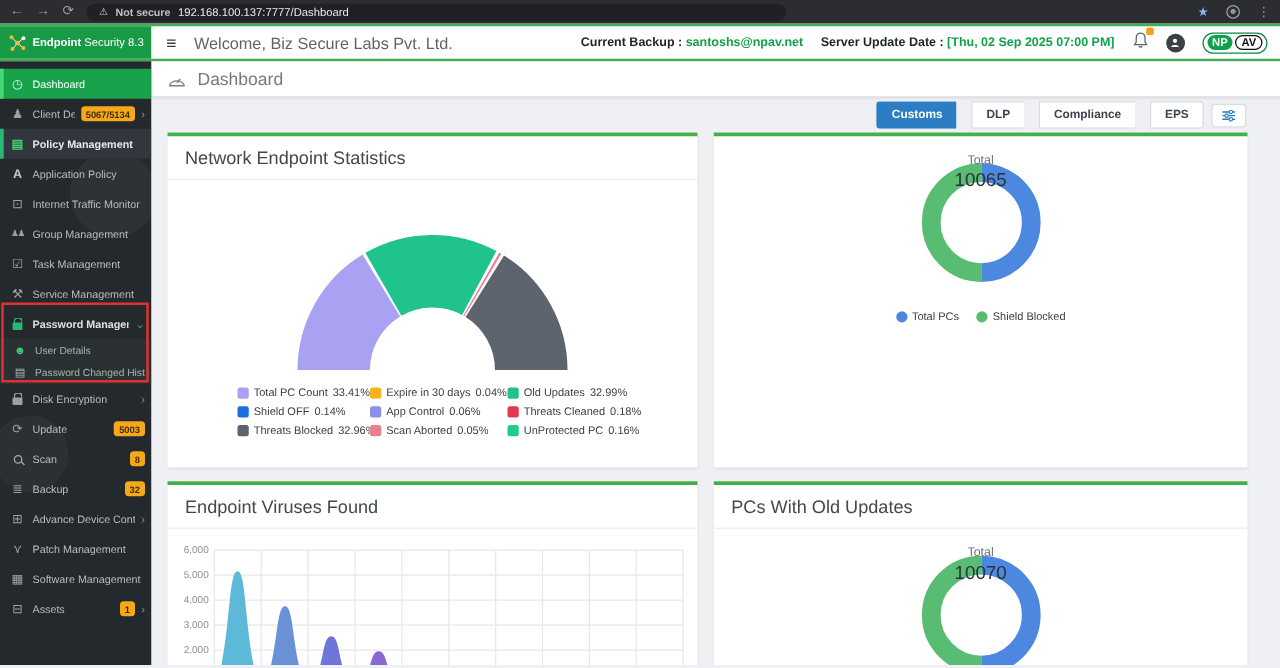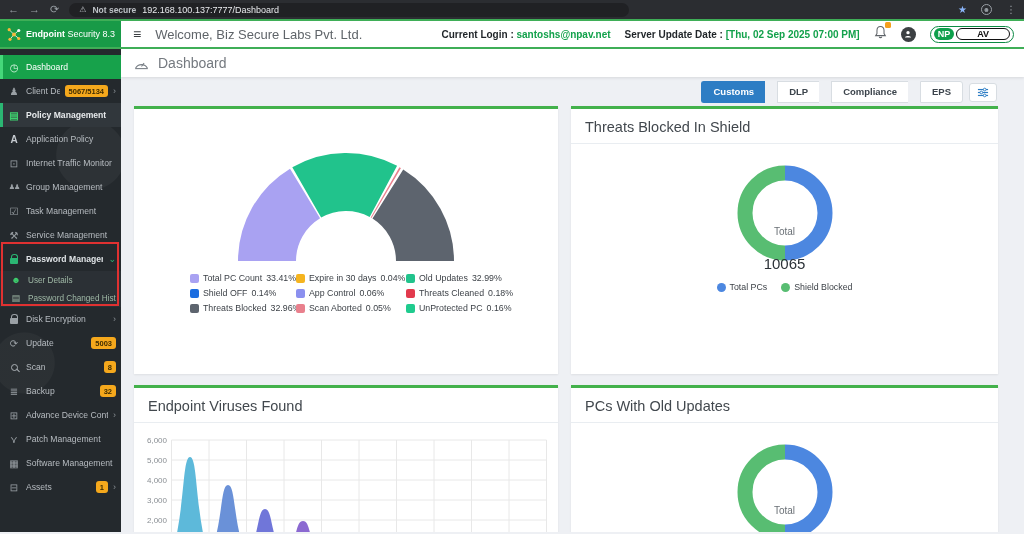--- a/index.html
+++ b/index.html
@@ -26,21 +26,21 @@
   .hamburger { font-size:14px; color:#3c4043; margin:0 6px 0 2px; cursor:pointer; }
   .welcome { color:#5f6469; font-size:13px;text-align:center; }
   .hdr-right { margin-left:auto; display:flex; align-items:center; gap:14px; }
   .hdr-kv { font-size:10px; color:#1f2428; font-weight:bold; white-space:nowrap; }
   .hdr-kv .v { color:#12a14b; font-weight:bold; }
   .bell-wrap { position:relative; }
   .bell-badge { position:absolute; top:-3px; right:-4px; width:6px; height:6px; background:#f59f1e; border-radius:1.5px; }
   .avatar-hdr { width:15px; height:15px; border-radius:50%; background:#3c4043; display:flex; align-items:center; justify-content:center; }
   .npav-pill { display:flex; align-items:center; gap:2px; border:1.6px solid #0b8a43; border-radius:11px; background:#fff; padding:1.5px 3px;justify-content:flex-end; }
   .npav-np { background:#0fa04c; color:#fff; font-weight:bold; font-size:9px; border-radius:7px; padding:1px 4px; }
-  .npav-av { background:#fff; color:#111; font-weight:bold; font-size:9px; border:1.4px solid #111; border-radius:7px; padding:0 20px; }
+  .npav-av { background:#fff; color:#111; font-weight:bold; font-size:9px; border:1.4px solid #111; border-radius:7px; padding:0 4px; }
 
   
   .shell { display:flex; height:483px; }
   .sidebar { position:relative; width:121px; flex:0 0 auto; background:#24292d;
     background-image:radial-gradient(circle at 75% 22%, rgba(255,255,255,0.045) 0 34px, transparent 35px),
                      radial-gradient(circle at 20% 65%, rgba(255,255,255,0.035) 0 30px, transparent 31px);
     padding-top:6px; overflow:hidden; }
   .s-item { height:24px; display:flex; align-items:center; gap:5px; padding:0 5px 0 7px; color:#b7bcc1; cursor:pointer; }
   .s-ico { width:14px; flex:0 0 auto; display:flex; align-items:center; justify-content:center; font-size:10px; color:#9aa0a5; }
   .s-lbl { font-size:8.6px; white-space:nowrap; overflow:hidden; flex:1; }
@@ -79,21 +79,21 @@
   .card.row1 { height:268px; }
   .card.row2 { height:200px; }
 
   
   .legend9 { display:grid; grid-template-columns:106px 110px auto; gap:5px 0; margin:0 0 0 56px; }
   .lg-item { display:flex; align-items:center; gap:4px; font-size:8.8px; color:#3a3f45; white-space:nowrap; }
   .sw { width:9px; height:9px; border-radius:2px; flex:0 0 auto; }
   .sw.round { border-radius:50%; }
 
   .donut-wrap { position:relative; width:110px; margin:14px auto 0; }
-  .donut-center { position:absolute; inset:0; display:flex; flex-direction:column; align-items:center; justify-content:flex-end; gap:18px; }
+  .donut-center { position:absolute; inset:0; display:flex; flex-direction:column; align-items:center; justify-content:flex-start; gap:2px; }
   .donut-center .t { font-size:10px; color:#6a7076; }
   .donut-center .n { font-size:15px; color:#2c3238; }
   .legend2 { display:flex; justify-content:center; gap:14px; margin-top:10px; }
   .lg2 { display:flex; align-items:center; gap:4px; font-size:8.8px; color:#3a3f45; }
 
   .spark-wrap { display:flex; margin:8px 0 0 4px; }
 </style>
 </head>
 <body>
 
@@ -125,21 +125,21 @@
       <circle cx="16" cy="5" r="2" fill="#f3f7f4"></circle>
       <circle cx="5" cy="16" r="2" fill="#f6b93b"></circle>
       <circle cx="16" cy="15" r="2" fill="#f6b93b"></circle>
     </svg>
     <span class="logo-name"><b>Endpoint</b> <span>Security 8.3</span></span>
   </div>
   <div class="header-main">
     <span class="hamburger">≡</span>
     <span class="welcome">Welcome, Biz Secure Labs Pvt. Ltd.</span>
     <div class="hdr-right">
-      <span class="hdr-kv"><span>Current Login :</span> <span class="v">santoshs@npav.net</span></span>
+      <span class="hdr-kv"><span>Current Backup :</span> <span class="v">santoshs@npav.net</span></span>
       <span class="hdr-kv"><span>Server Update Date :</span> <span class="v">[Thu, 02 Sep 2025 07:00 PM]</span></span>
       <span class="bell-wrap">
         <svg width="13" height="14" viewBox="0 0 14 15">
           <path d="M7 1.5 C4.5 1.5 3.2 3.4 3.2 5.8 L3.2 9.2 L1.8 11.4 L12.2 11.4 L10.8 9.2 L10.8 5.8 C10.8 3.4 9.5 1.5 7 1.5 Z" fill="none" stroke="#5f6469" stroke-width="1.1"></path>
           <path d="M5.6 12.6 A1.5 1.5 0 0 0 8.4 12.6" fill="none" stroke="#5f6469" stroke-width="1.1"></path>
         </svg>
         <span class="bell-badge"></span>
       </span>
       <span class="avatar-hdr">
         <svg width="10" height="10" viewBox="0 0 12 12">
@@ -277,20 +277,21 @@
             <circle cx="9" cy="3" r="1.6" fill="#fff" stroke="#2d7dc4" stroke-width="1.1"></circle>
             <circle cx="5" cy="6.5" r="1.6" fill="#fff" stroke="#2d7dc4" stroke-width="1.1"></circle>
             <circle cx="9" cy="10" r="1.6" fill="#fff" stroke="#2d7dc4" stroke-width="1.1"></circle>
           </svg>
         </span>
       </div>
 
       <div class="grid">
 
         <div class="card row1">
+          <div class="card-hd">Network Endpoint Statistics</div>
           <div class="card-bd">
             <svg id="gauge-svg" width="424" height="160" viewBox="0 0 424 160">
                 <path d="M 133 152 A 79 79 0 0 1 171.06134770265575 84.43501832992811" fill="none" stroke="#a9a2f2" stroke-width="58"></path>
                 <path d="M 172.72432797775505 83.45496672113255 A 79 79 0 0 1 249.37567691620396 82.40072719449189" fill="none" stroke="#21c38c" stroke-width="58"></path>
                 <path d="M 251.06498172718855 83.33467248563927 A 79 79 0 0 1 252.21916575994717 84.00427435806061" fill="none" stroke="#e9808d" stroke-width="58"></path>
                 <path d="M 253.86844361047832 85.00721359999872 A 79 79 0 0 1 291 152" fill="none" stroke="#5d646e" stroke-width="58"></path>
               </svg>
             <div class="legend9">
               <span class="lg-item">
                   <span class="sw" style="background: rgb(169, 162, 242);"></span>
@@ -335,21 +336,20 @@
               <span class="lg-item">
                   <span class="sw" style="background: rgb(31, 203, 142);"></span>
                   <span>UnProtected PC</span>
                   <span>0.16%</span>
                 </span>
             </div>
           </div>
         </div>
 
         <div class="card row1">
-          <div class="card-hd">Threats Blocked In Shield</div>
           <div class="card-bd">
             <div class="donut-wrap">
               <svg id="donut1" width="110" height="110" viewBox="0 0 110 110">
                   <path d="M 55 15 A 40 40 0 0 1 55 95" fill="none" stroke="#4c87e0" stroke-width="15"></path>
                   <path d="M 55 95 A 40 40 0 0 1 54.99999999999999 15" fill="none" stroke="#58bd72" stroke-width="15"></path>
                 </svg>
               <div class="donut-center">
                 <span class="t">Total</span>
                 <span class="n">10065</span>
               </div>

